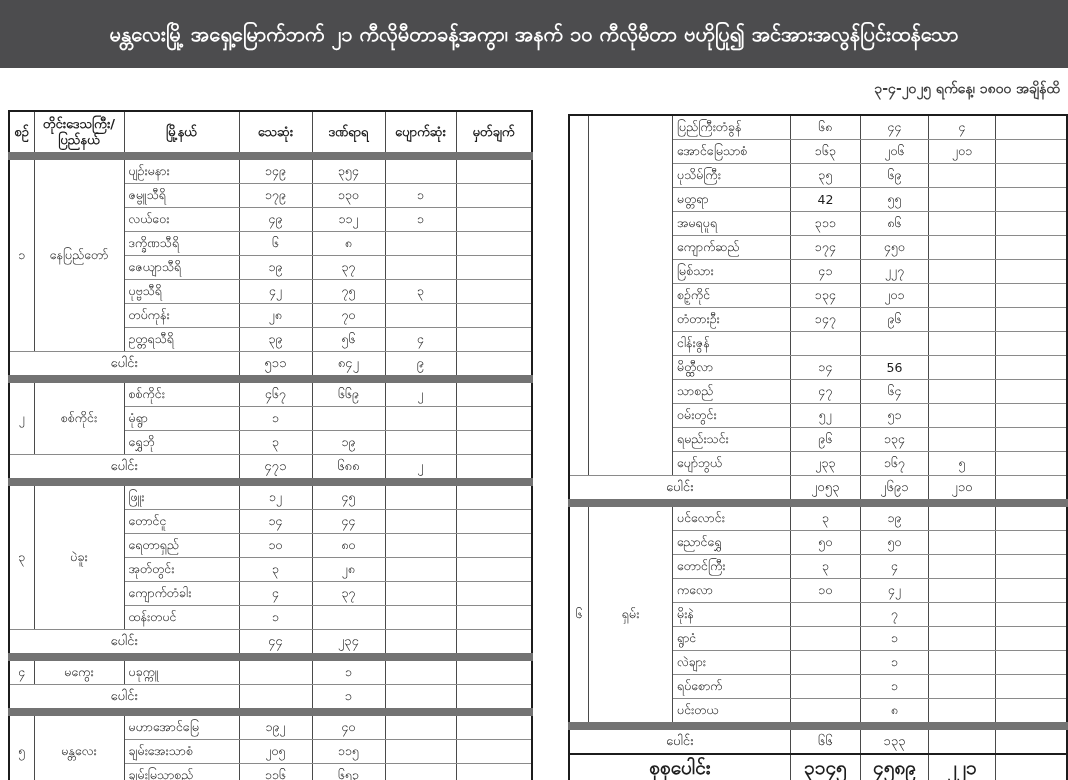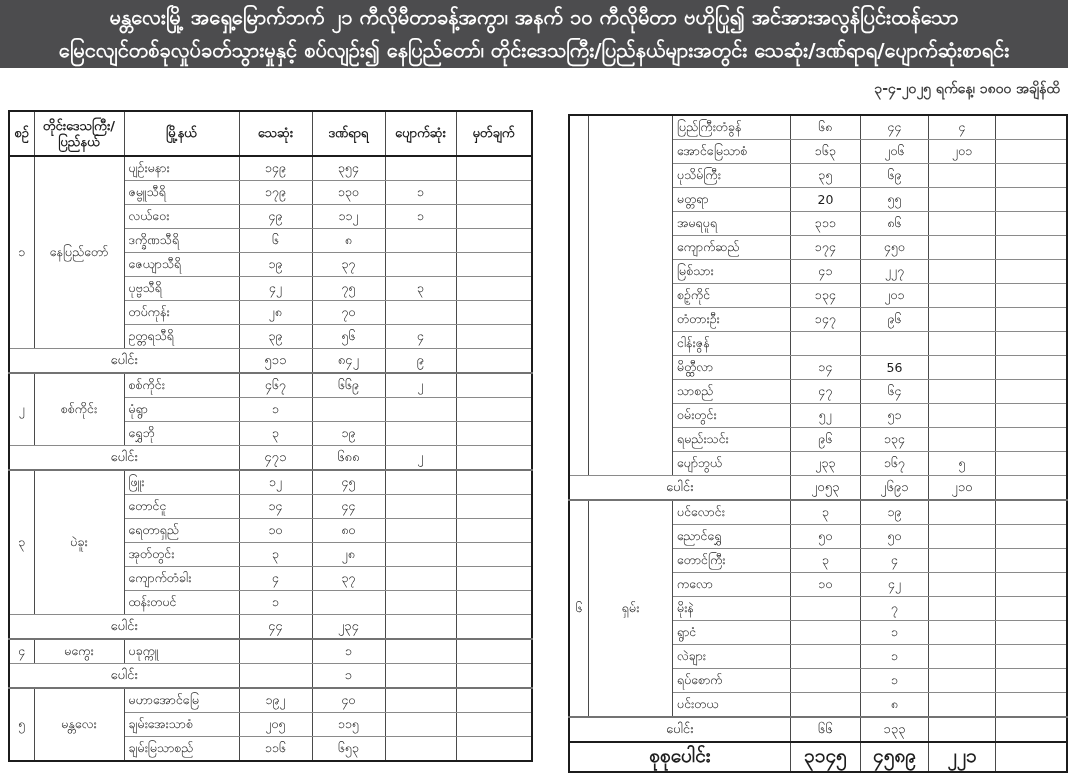--- a/index.html
+++ b/index.html
@@ -22,30 +22,29 @@
     border-left:1px solid #4a4a4a;border-right:1px solid #4a4a4a;
     border-top:1px solid #8a8a8a;border-bottom:1px solid #8a8a8a;
     padding:0 4px;font-size:12.5px;height:23px;overflow:hidden;white-space:nowrap;
     font-weight:normal;color:#1d1d1d;
   }
   thead tr{height:45px;padding-left:31px;}
   thead th{font-size:13px;font-weight:bold;text-align:center;border-bottom:2px solid #1c1c1c;}
   thead th .hl{display:block;line-height:16px;}
   .t{text-align:left;}
   .n{text-align:center;}
-  tr.gs td{border-top:2px solid #737373;}
+  tr.gs td{border-top:8px solid #737373;}
   tr.total td{font-size:13px;}
   tr.grand td{border-top:2px solid #1c1c1c;font-weight:bold;font-size:19px;}
 </style>
 </head>
 <body>
 
 <div class="banner">
   <div class="bl">မန္တလေးမြို့ အရှေ့မြောက်ဘက် ၂၁ ကီလိုမီတာခန့်အကွာ၊ အနက် ၁၀ ကီလိုမီတာ ဗဟိုပြု၍ အင်အားအလွန်ပြင်းထန်သော</div>
-  <div class="bl">မြေငလျင်တစ်ခုလှုပ်ခတ်သွားမှုနှင့် စပ်လျဉ်း၍ နေပြည်တော်၊ တိုင်းဒေသကြီး/ပြည်နယ်များအတွင်း သေဆုံး/ဒဏ်ရာရ/ပျောက်ဆုံးစာရင်း</div>
 </div>
 
 <div class="date-line">၃-၄-၂၀၂၅ ရက်နေ့၊ ၁၈၀၀ အချိန်ထိ</div>
 
 <table id="left-table">
   <colgroup>
     <col style="width:25px">
       <col style="width:90px">
       <col style="width:115px">
     <col style="width:73px">
@@ -291,21 +290,21 @@
     </tr>
     <tr>
       <td class="t">ပုသိမ်ကြီး</td>
       <td class="n">၃၅</td>
       <td class="n">၆၉</td>
       <td class="n"></td>
       <td class="n"></td>
     </tr>
     <tr>
       <td class="t">မတ္တရာ</td>
-      <td class="n">20</td>
+      <td class="n">42</td>
       <td class="n">၅၅</td>
       <td class="n"></td>
       <td class="n"></td>
     </tr>
     <tr>
       <td class="t">အမရပူရ</td>
       <td class="n">၃၁၁</td>
       <td class="n">၈၆</td>
       <td class="n"></td>
       <td class="n"></td>

